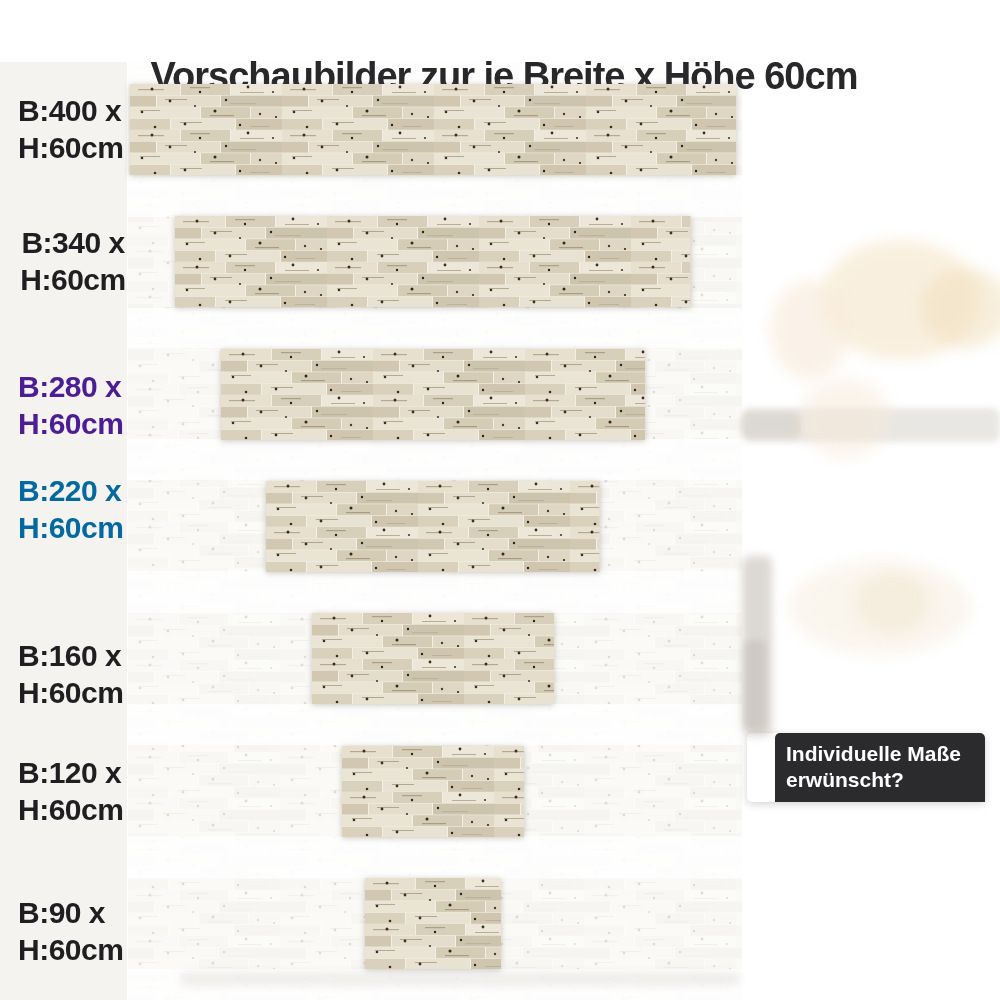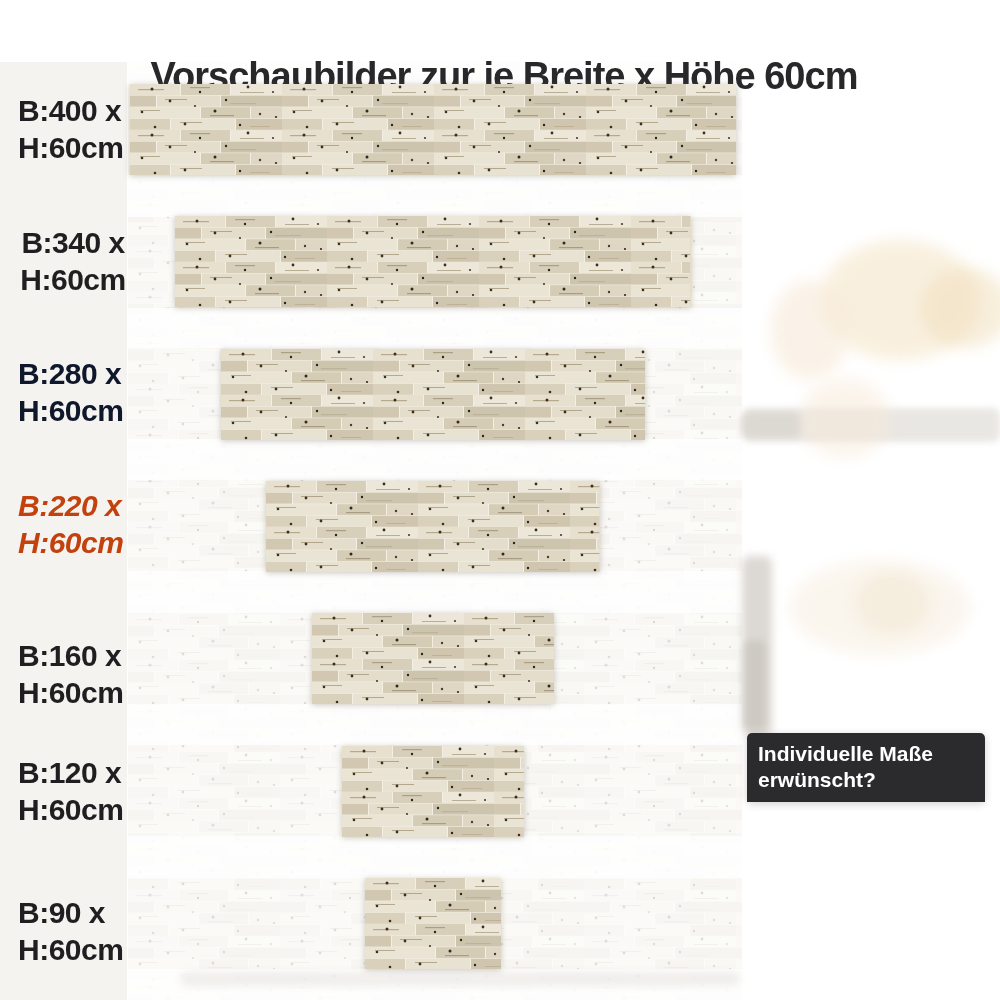--- a/index.html
+++ b/index.html
@@ -157,33 +157,33 @@
       <span>H:60cm</span>
     </div>
     <div class="preview-strip" style="width: 515.1px; left: 175.45px; top: 216.33px;">
         <svg>
           <rect width="100%" height="100%" fill="url(#planks)"></rect>
         </svg>
       </div>
   </div>
 
   <div class="size-row">
-    <div class="size-label" style="color: #0f172a; top: 355px;">
+    <div class="size-label" style="color: #4c1d95; top: 368px;">
       <span>B:280 x</span>
       <span>H:60cm</span>
     </div>
     <div class="preview-strip" style="width: 424.2px; left: 220.9px; top: 348.66px;">
         <svg>
           <rect width="100%" height="100%" fill="url(#planks)"></rect>
         </svg>
       </div>
   </div>
 
   <div class="size-row">
-    <div class="size-label" style="color: #c2410c; top: 487px; font-style: italic;">
+    <div class="size-label" style="color: #0369a1; top: 472px;">
       <span>B:220 x</span>
       <span>H:60cm</span>
     </div>
     <div class="preview-strip" style="width: 333.3px; left: 266.35px; top: 480.99px;">
         <svg>
           <rect width="100%" height="100%" fill="url(#planks)"></rect>
         </svg>
       </div>
   </div>
 
@@ -217,16 +217,16 @@
       <span>H:60cm</span>
     </div>
     <div class="preview-strip" style="width: 136.35px; left: 364.825px; top: 877.98px;">
         <svg>
           <rect width="100%" height="100%" fill="url(#planks)"></rect>
         </svg>
       </div>
   </div>
 
   <div class="info-box">
-    <div class="info-heading" style="background: rgb(43, 43, 46); color: rgb(255, 255, 255);">Individuelle Maße erwünscht?</div>
+    <div class="info-heading" style="background: rgb(43, 43, 46); color: rgb(255, 255, 255); margin-left: 28px;">Individuelle Maße erwünscht?</div>
   </div>
 
 </div>
 
 </body></html>

